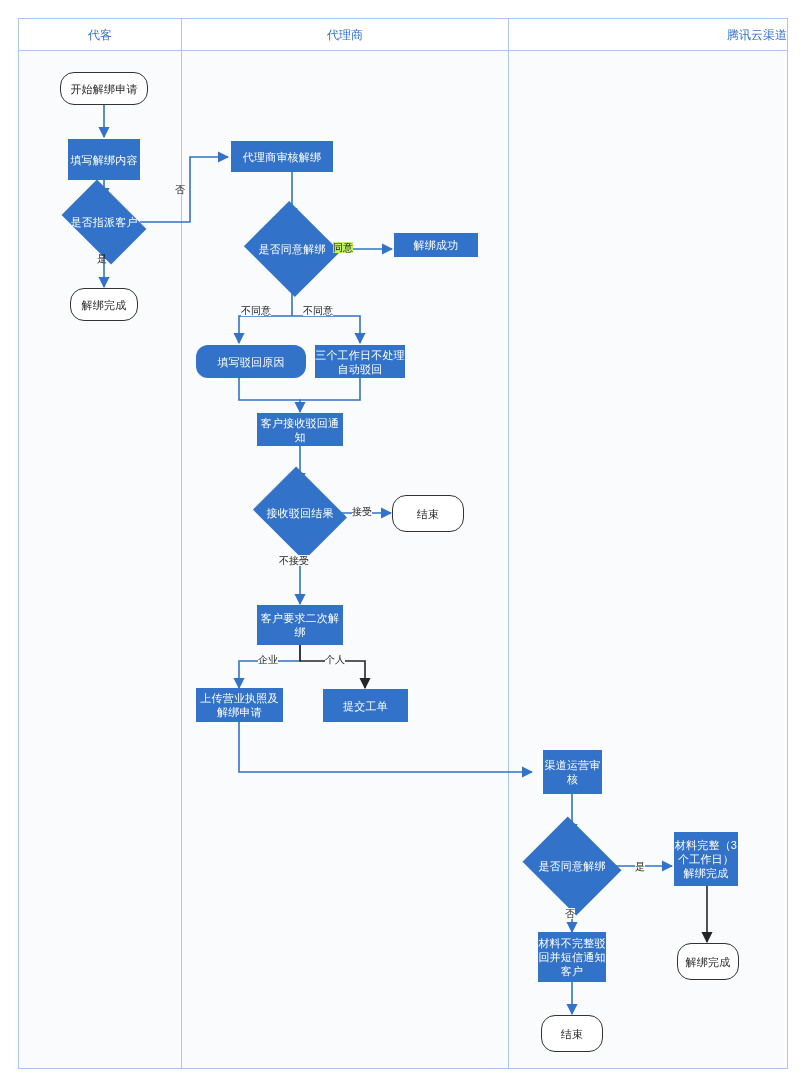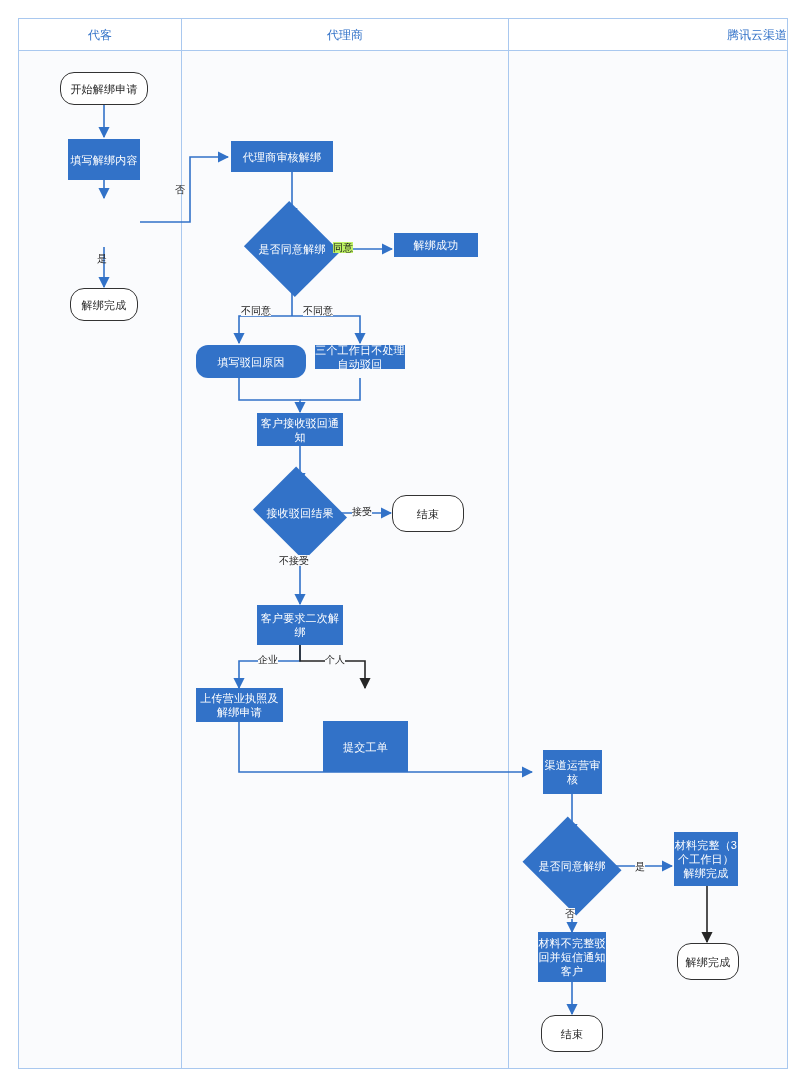--- a/index.html
+++ b/index.html
@@ -183,20 +183,24 @@
   </svg>
 
   <div class="node terminator" style="left:60px;top:72px;width:88px;height:33px;">
     <span>开始解绑申请</span>
   </div>
 
   <div class="node process" style="left:68px;top:139px;width:72px;height:41px;">
     <span>填写解绑内容</span>
   </div>
 
+  <div class="node decision" style="left:69px;top:197px;width:70px;height:50px;">
+    <span class="diamond-shape"></span>
+    <span class="diamond-label">是否指派客户</span>
+  </div>
 
   <div class="node terminator" style="left:70px;top:288px;width:68px;height:33px;">
     <span>解绑完成</span>
   </div>
 
   <div class="node process" style="left:231px;top:141px;width:102px;height:31px;">
     <span>代理商审核解绑</span>
   </div>
 
   <div class="node decision" style="left:256px;top:217px;width:72px;height:64px;">
@@ -205,21 +209,21 @@
   </div>
 
   <div class="node process" style="left:394px;top:233px;width:84px;height:24px;">
     <span>解绑成功</span>
   </div>
 
   <div class="node process" style="left:196px;top:345px;width:110px;height:33px;border-radius:12px;">
     <span>填写驳回原因</span>
   </div>
 
-  <div class="node process" style="left:315px;top:345px;width:90px;height:24px;">
+  <div class="node process" style="left:315px;top:345px;width:90px;height:33px;">
     <span>三个工作日不处理自动驳回</span>
   </div>
 
   <div class="node process" style="left:257px;top:413px;width:86px;height:33px;">
     <span>客户接收驳回通知</span>
   </div>
 
   <div class="node decision" style="left:264px;top:483px;width:72px;height:61px;">
     <span class="diamond-shape"></span>
     <span class="diamond-label">接收驳回结果</span>
@@ -230,21 +234,21 @@
   </div>
 
   <div class="node process" style="left:257px;top:605px;width:86px;height:40px;">
     <span>客户要求二次解绑</span>
   </div>
 
   <div class="node process" style="left:196px;top:688px;width:87px;height:34px;">
     <span>上传营业执照及解绑申请</span>
   </div>
 
-  <div class="node process" style="left:323px;top:689px;width:85px;height:51px;margin-top:32px;">
+  <div class="node process" style="left:323px;top:689px;width:85px;height:33px;">
     <span>提交工单</span>
   </div>
 
   <div class="node process" style="left:543px;top:750px;width:59px;height:44px;">
     <span>渠道运营审核</span>
   </div>
 
   <div class="node decision" style="left:534px;top:834px;width:76px;height:64px;">
     <span class="diamond-shape"></span>
     <span class="diamond-label">是否同意解绑</span>

